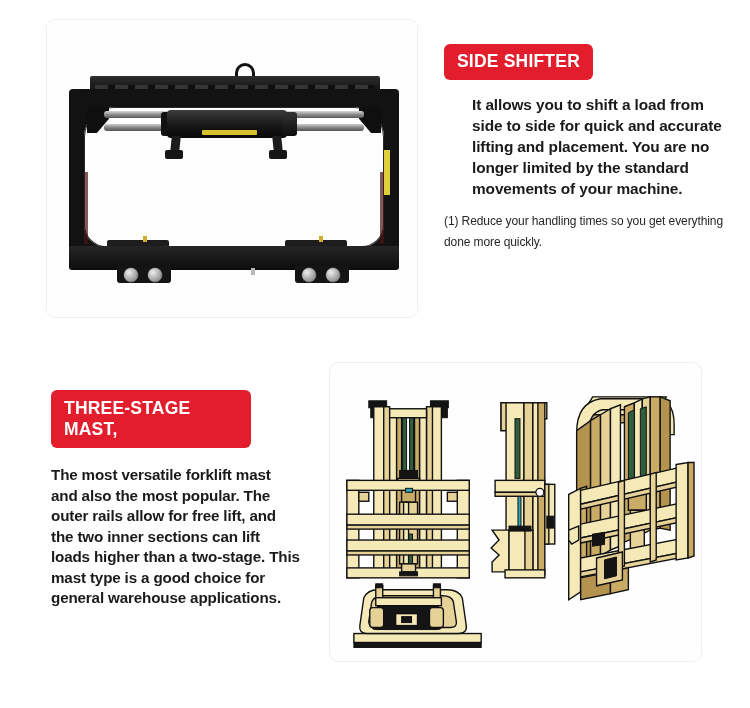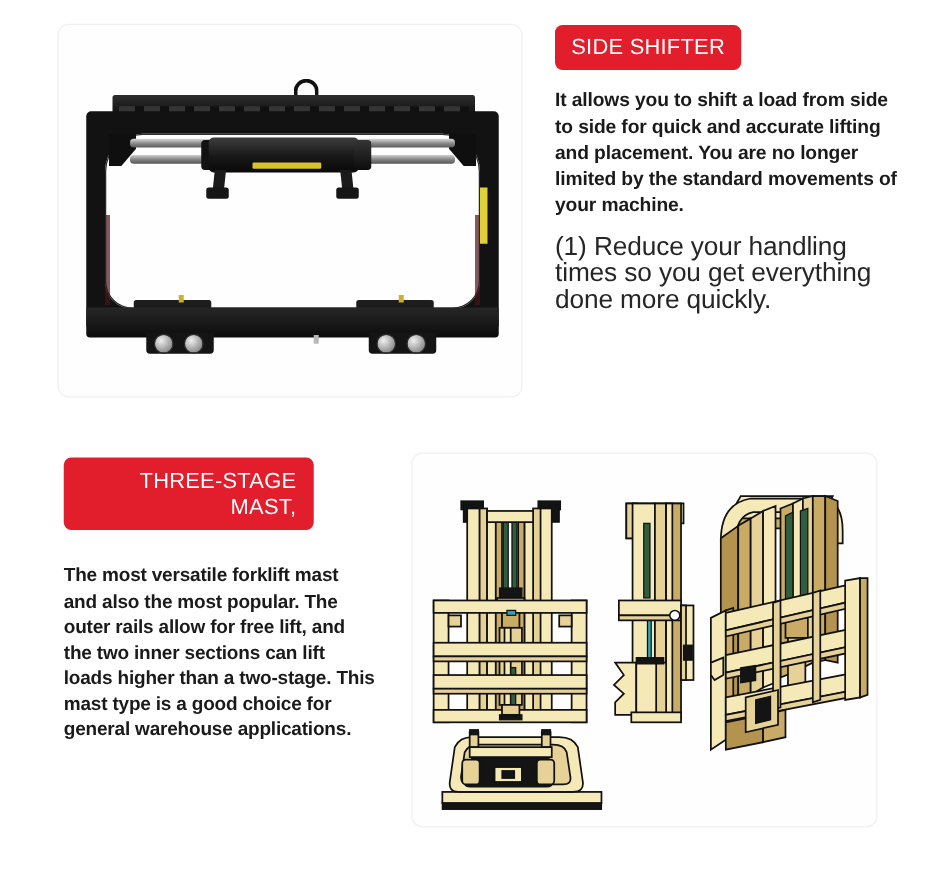--- a/index.html
+++ b/index.html
@@ -183,62 +183,63 @@
     border: 1px solid #2a2a2a;
   }
 
   
   .col-right { position: absolute; left: 444px; top: 20px; width: 282px; }
 
   .badge {
     display: inline-block;
     background: #e31e2c;
     color: #ffffff;
-    font-weight: normal;
+    font-weight: bold;
     letter-spacing: .2px;
     border-radius: 6px;
     line-height: 1.18;
+    margin-top: 24px;
   }
   .badge-side-shifter {
     font-size: 17.5px;
     padding: 7px 13px 8px 13px;
   }
 
   .lead {
     margin-top: 14px;
     font-size: 15.4px;
     font-weight: bold;
     line-height: 21px;
     color: #1a1a1a;
     letter-spacing: -.1px;
+    margin-left: 28px;
   }
 
   .list { margin-top: 12px; }
   .list-item {
-    font-size: 21px;
+    font-size: 12px;
     line-height: 21px;
     color: #262626;
     letter-spacing: -.1px;
   }
   .list-item.indented { text-indent: 8px; }
 
   
   .section-two { position: absolute; left: 0; top: 340px; width: 750px; height: 368px; }
 
   .col-left-2 { position: absolute; left: 51px; top: 26px; width: 250px; }
 
   .badge-triplex {
     font-size: 17.5px;
     padding: 8px 14px 9px 13px;
     max-width: 200px;
-    text-align: right;
   }
 
   .body-2 {
-    margin-top: 27px;
+    margin-top: 17px;
     font-size: 15.2px;
     font-weight: bold;
     line-height: 20.5px;
     color: #1a1a1a;
     letter-spacing: -.15px;
   }
   .body-2 p + p { margin-top: 0; }
 
   
   .draw-frame {

